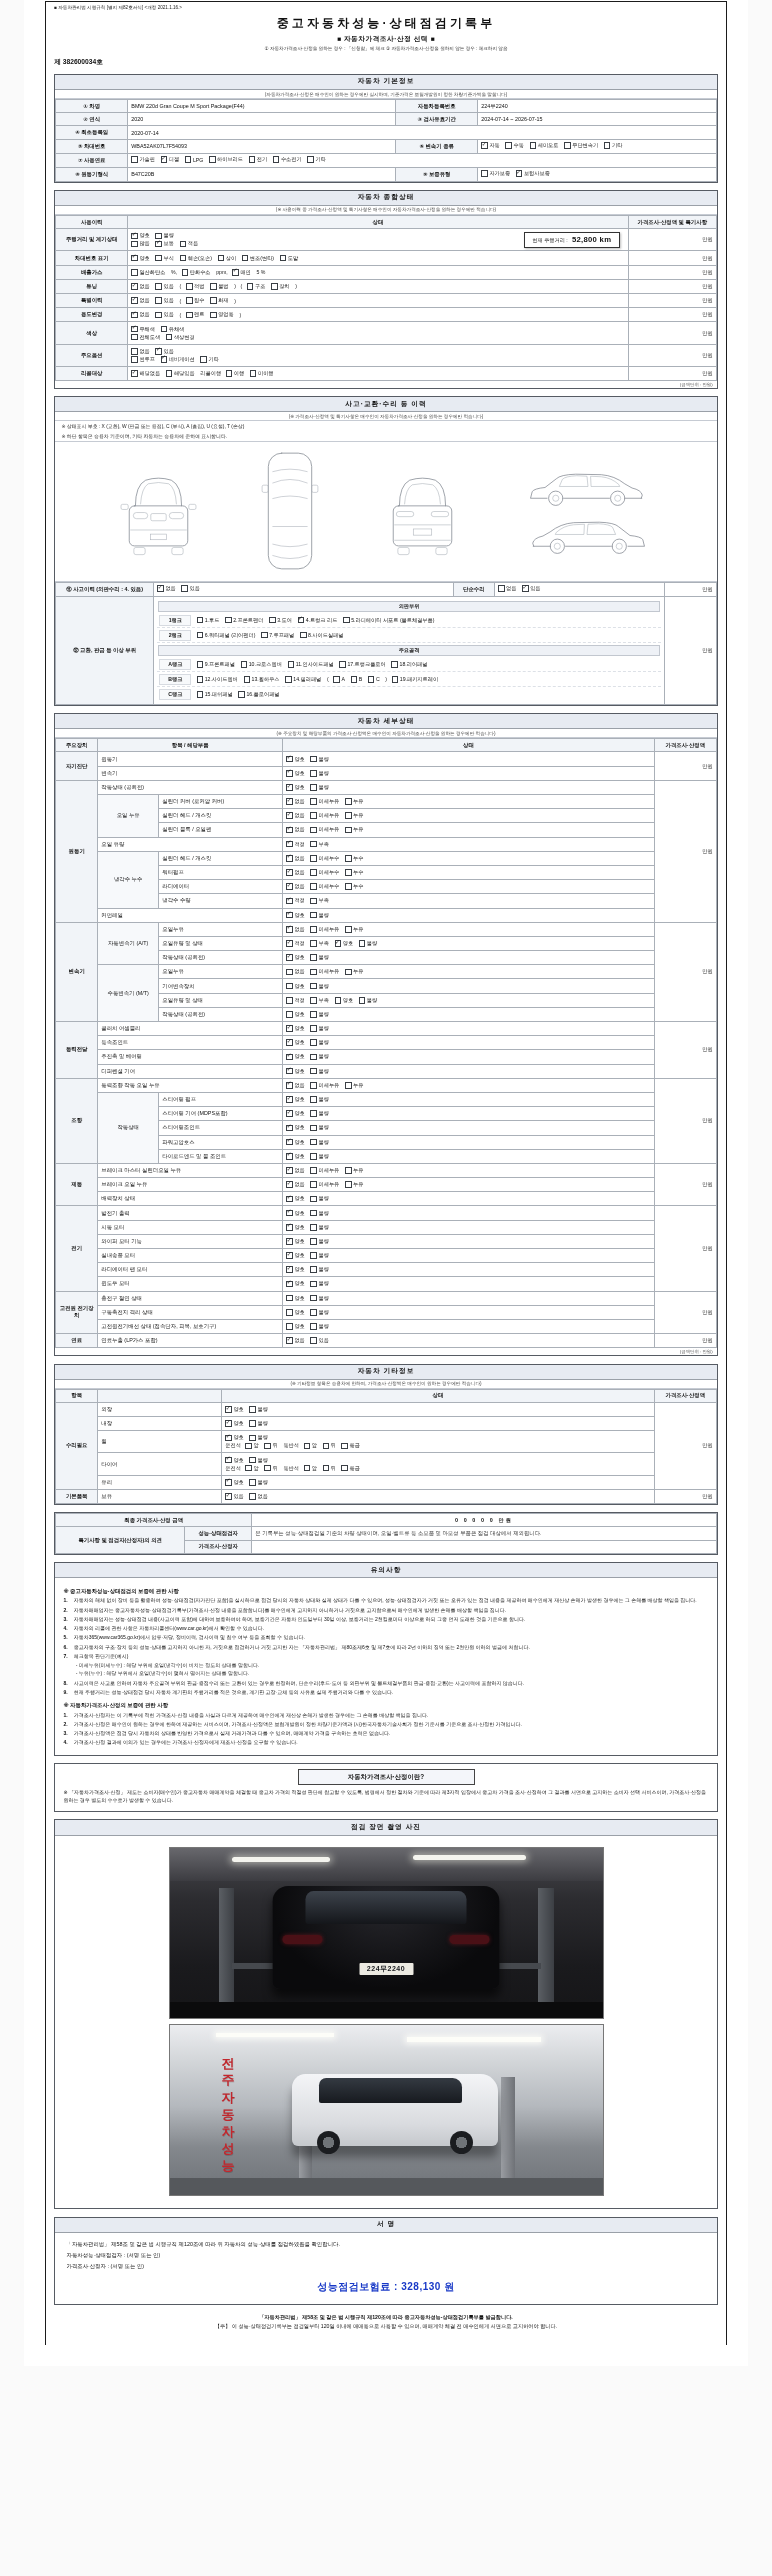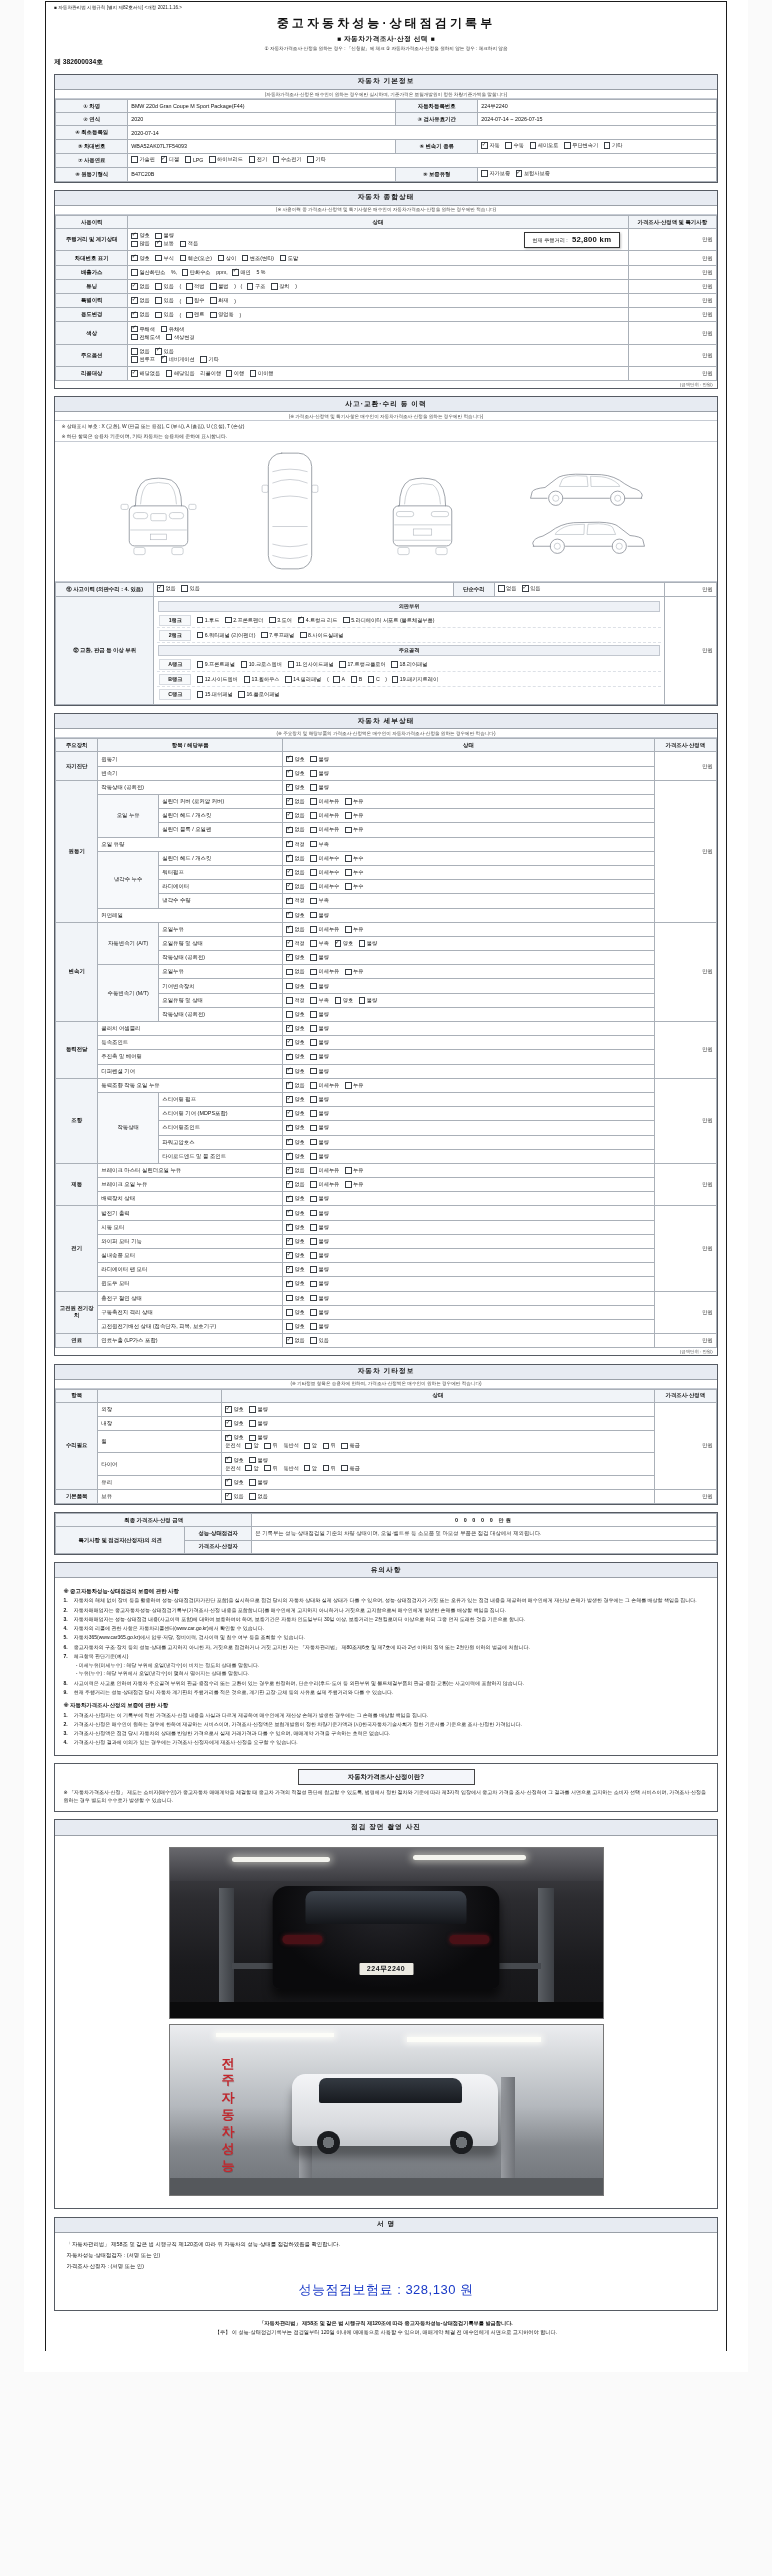--- a/index.html
+++ b/index.html
@@ -118,21 +118,21 @@
     box-shadow:0 10.3px 8.2px rgba(0,0,0,.35);}
   .c2-glass{position:absolute;top:4.1px;left:27px;right:36px;height:25px;
     background:linear-gradient(#343a42,#171a1f);border-radius:7.2px 9.3px 2.1px 2.1px;}
   .c2-wheel{position:absolute;bottom:-8.2px;width:23px;height:23px;border-radius:50%;
     background:radial-gradient(circle at 50% 50%,#808archive,#1b1d20);background:radial-gradient(circle at 50% 50%,#6f7377 0 35%,#1b1d20 36%);}
   .c2w1{left:25px;} .c2w2{right:25px;}
   .p2-floor{position:absolute;bottom:0;left:0;right:0;height:17.5px;background:#55585c;}
 
   
   .sign-body{padding:6.2px 11.3px 7.2px;font-size:5.4px;line-height:2.0;}
-  .premium{color:#1839c7;font-weight:normal;font-size:13px;text-align:center;margin-top:5.2px;letter-spacing:0.5px;}
+  .premium{color:#1839c7;font-weight:bold;font-size:10px;text-align:center;margin-top:5.2px;letter-spacing:0.5px;}
   .foot{text-align:center;font-size:5.2px;margin-top:8.2px;line-height:1.8;color:#111;}
   .foot .f1{font-weight:bold;}
 </style>
 </head>
 <body>
 
 <div class="canvas">
 <div class="page">
 
   <div class="law-note">■ 자동차관리법 시행규칙 [별지 제82호서식] &lt;개정 2021.1.16.&gt;</div>

